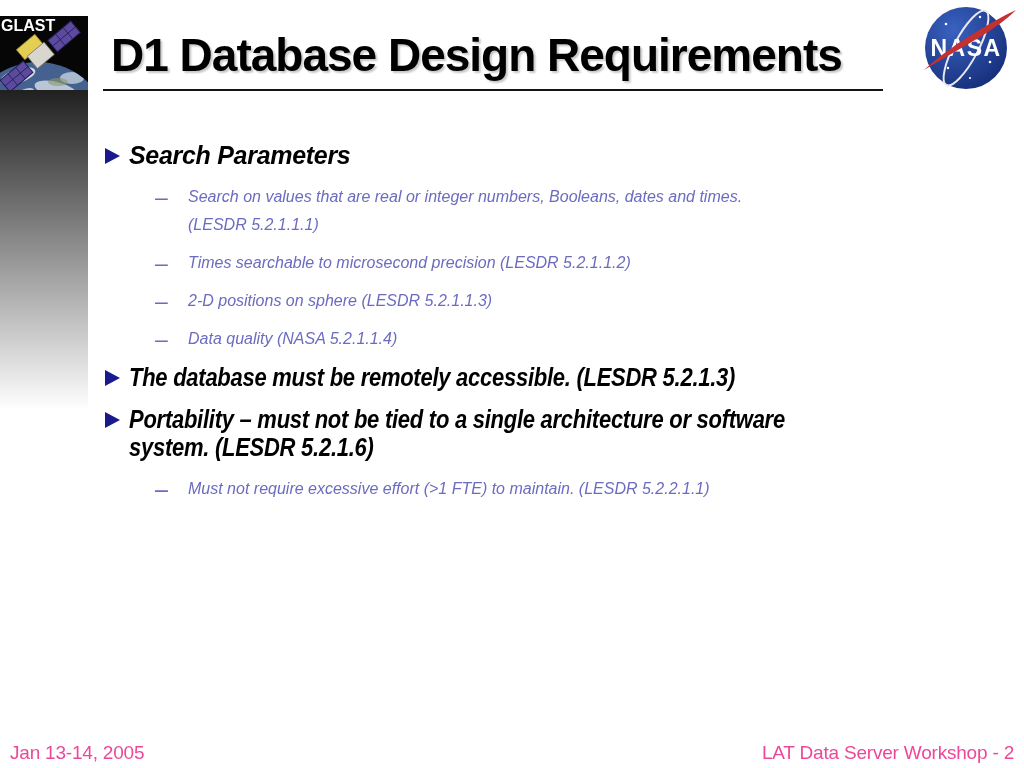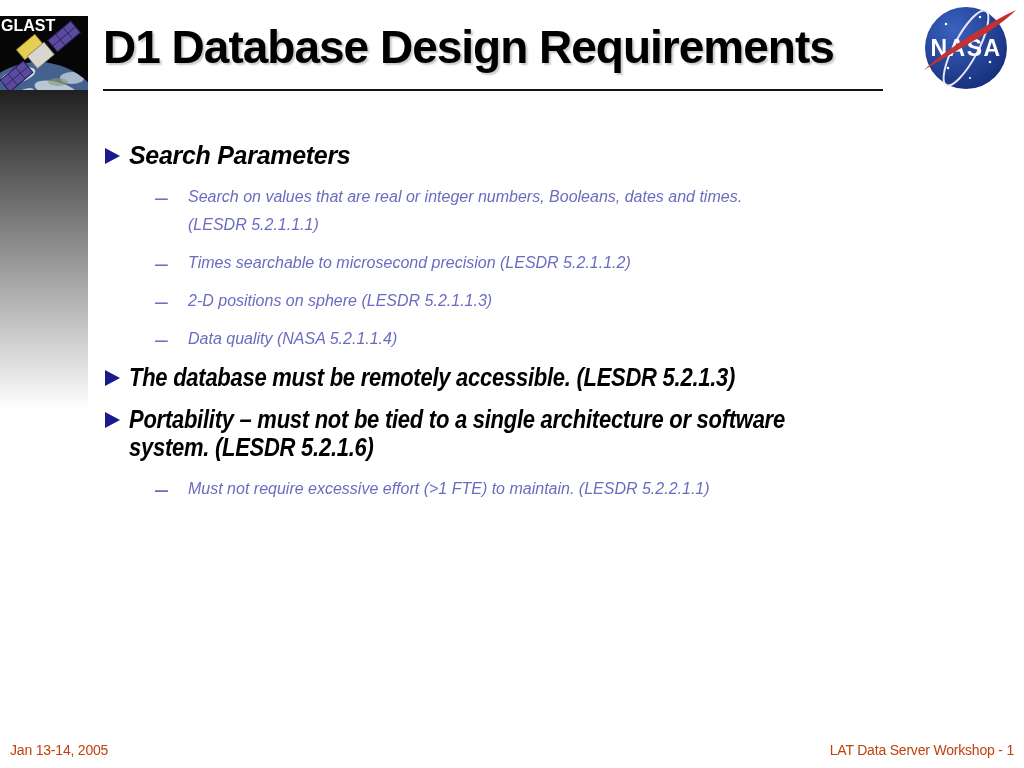--- a/index.html
+++ b/index.html
@@ -8,21 +8,21 @@
     overflow:hidden; font-family:"Liberation Sans", sans-serif;
   }
 
   
   .glast-logo { position:absolute; left:0; top:16px; width:88px; height:68px; }
   .side-gradient {
     position:absolute; left:0; top:90px; width:88px; height:320px;
     background:linear-gradient(to bottom, var(--gradient_top,#202020) 0%, #ffffff 100%);
   }
   .title {
-    position:absolute; left:103px; top:20px; margin:0;
+    position:absolute; left:103px; top:20px; margin:8px;
     font-size:46px; font-weight:bold; font-style:normal;
     letter-spacing:-1px; color:var(--title_text,#000);
     white-space:nowrap; text-shadow:2px 2px 2px rgba(0,0,0,0.22);
   }
   .title-rule { position:absolute; left:103px; top:89px; width:780px; height:2px; background:#141414; }
   .nasa-logo { position:absolute; left:918px; top:2px; width:102px; height:92px; }
 
   
   .content { position:absolute; left:105px; top:141px; width:910px; }
   .item { position:relative; }
@@ -37,21 +37,21 @@
     position:absolute; left:50px; top:0; font-size:23px; font-style:italic;
     color:var(--sub_text,#6b6bc0); line-height:28px;
   }
   .ln { display:block; line-height:28px; white-space:nowrap; }
   .l1 .ln { font-size:25px; font-weight:bold; font-style:italic; color:#000; letter-spacing:-0.3px; }
   .l2 .ln { font-size:16px; font-style:italic; color:var(--sub_text,#6b6bc0); }
   .cond .ln { transform:scaleX(0.88); transform-origin:0 50%; }
 
   
   .footer-left, .footer-right {
-    position:absolute; top:742px; font-size:14px; color:#c2410c; letter-spacing:-0.2px;text-align:right;
+    position:absolute; top:742px; font-size:19px; color:#ec4899; letter-spacing:-0.2px;text-align:right;
   }
   .footer-left { left:10px; }
   .footer-right { right:10px; }
 </style>
 </head>
 <body>
 
 <div class="slide">
 
   <div class="glast-logo">
@@ -171,15 +171,15 @@
     <div class="item l2">
       <span class="dash">–</span>
       <div class="txt">
           <span class="ln">Must not require excessive effort (&gt;1 FTE) to maintain. (LESDR 5.2.2.1.1)</span>
         </div>
     </div>
 
   </div>
 
   <div class="footer-left">Jan 13-14, 2005</div>
-  <div class="footer-right">LAT Data Server Workshop - 1</div>
+  <div class="footer-right">LAT Data Server Workshop - 2</div>
 
 </div>
 
 </body></html>

